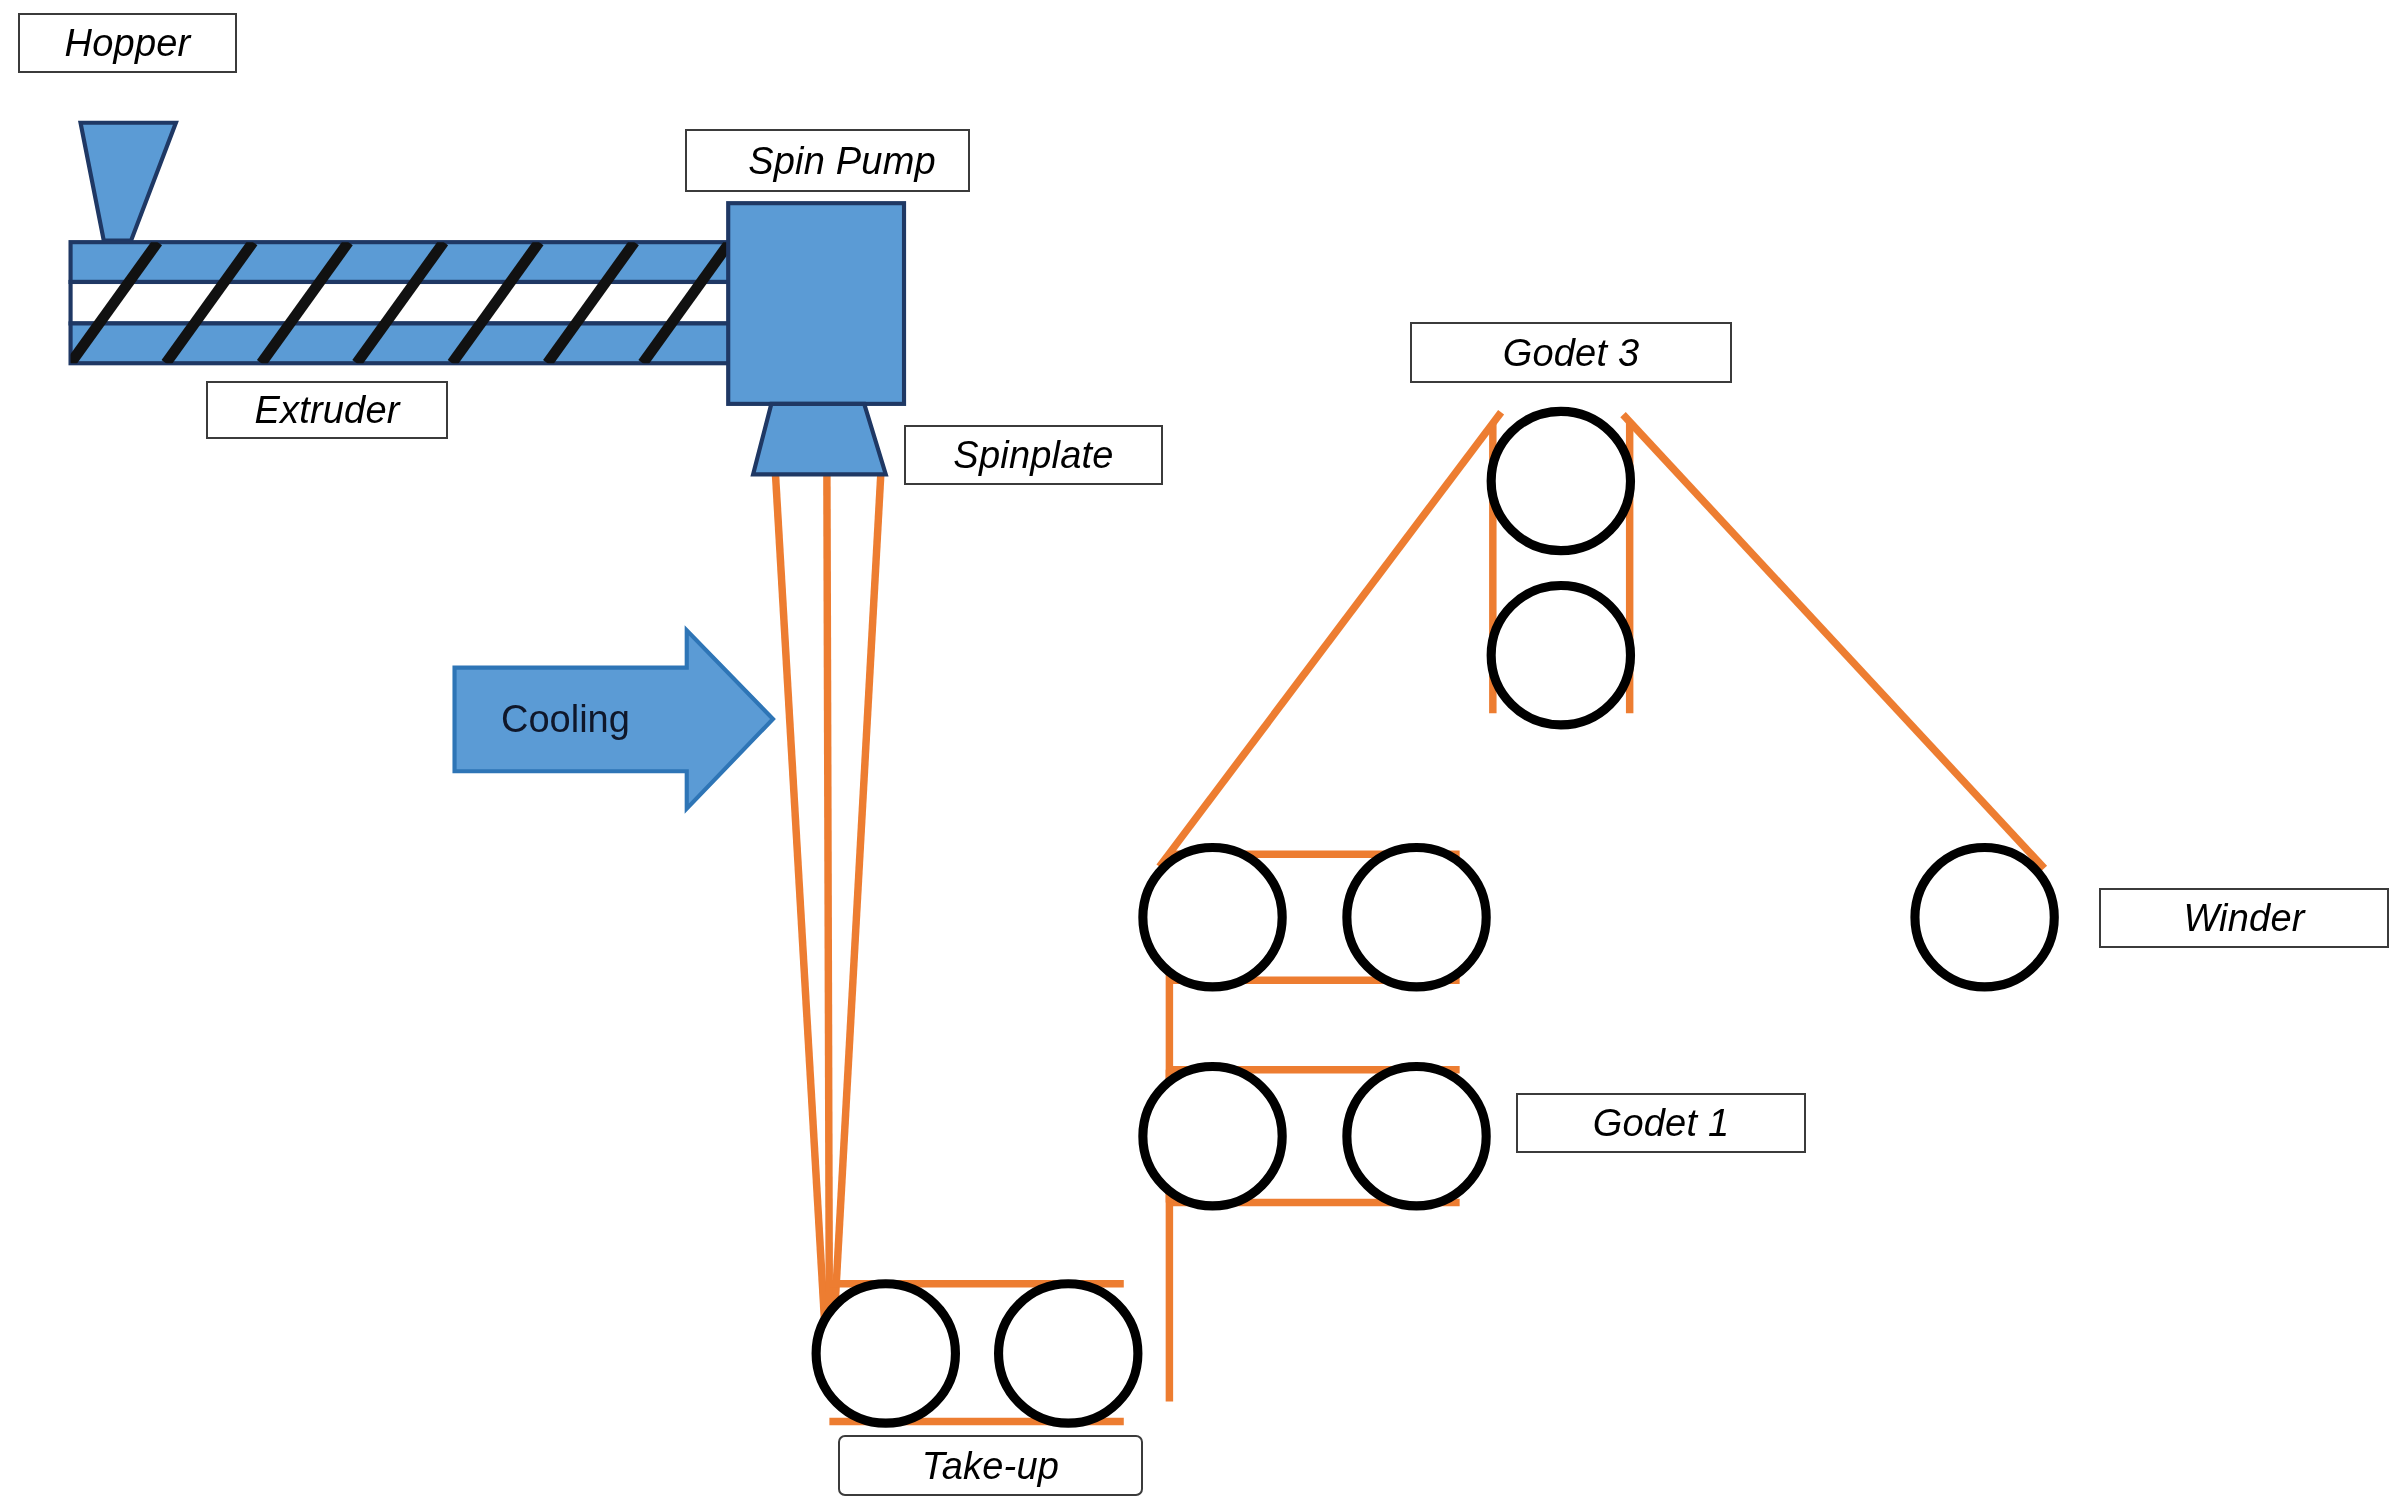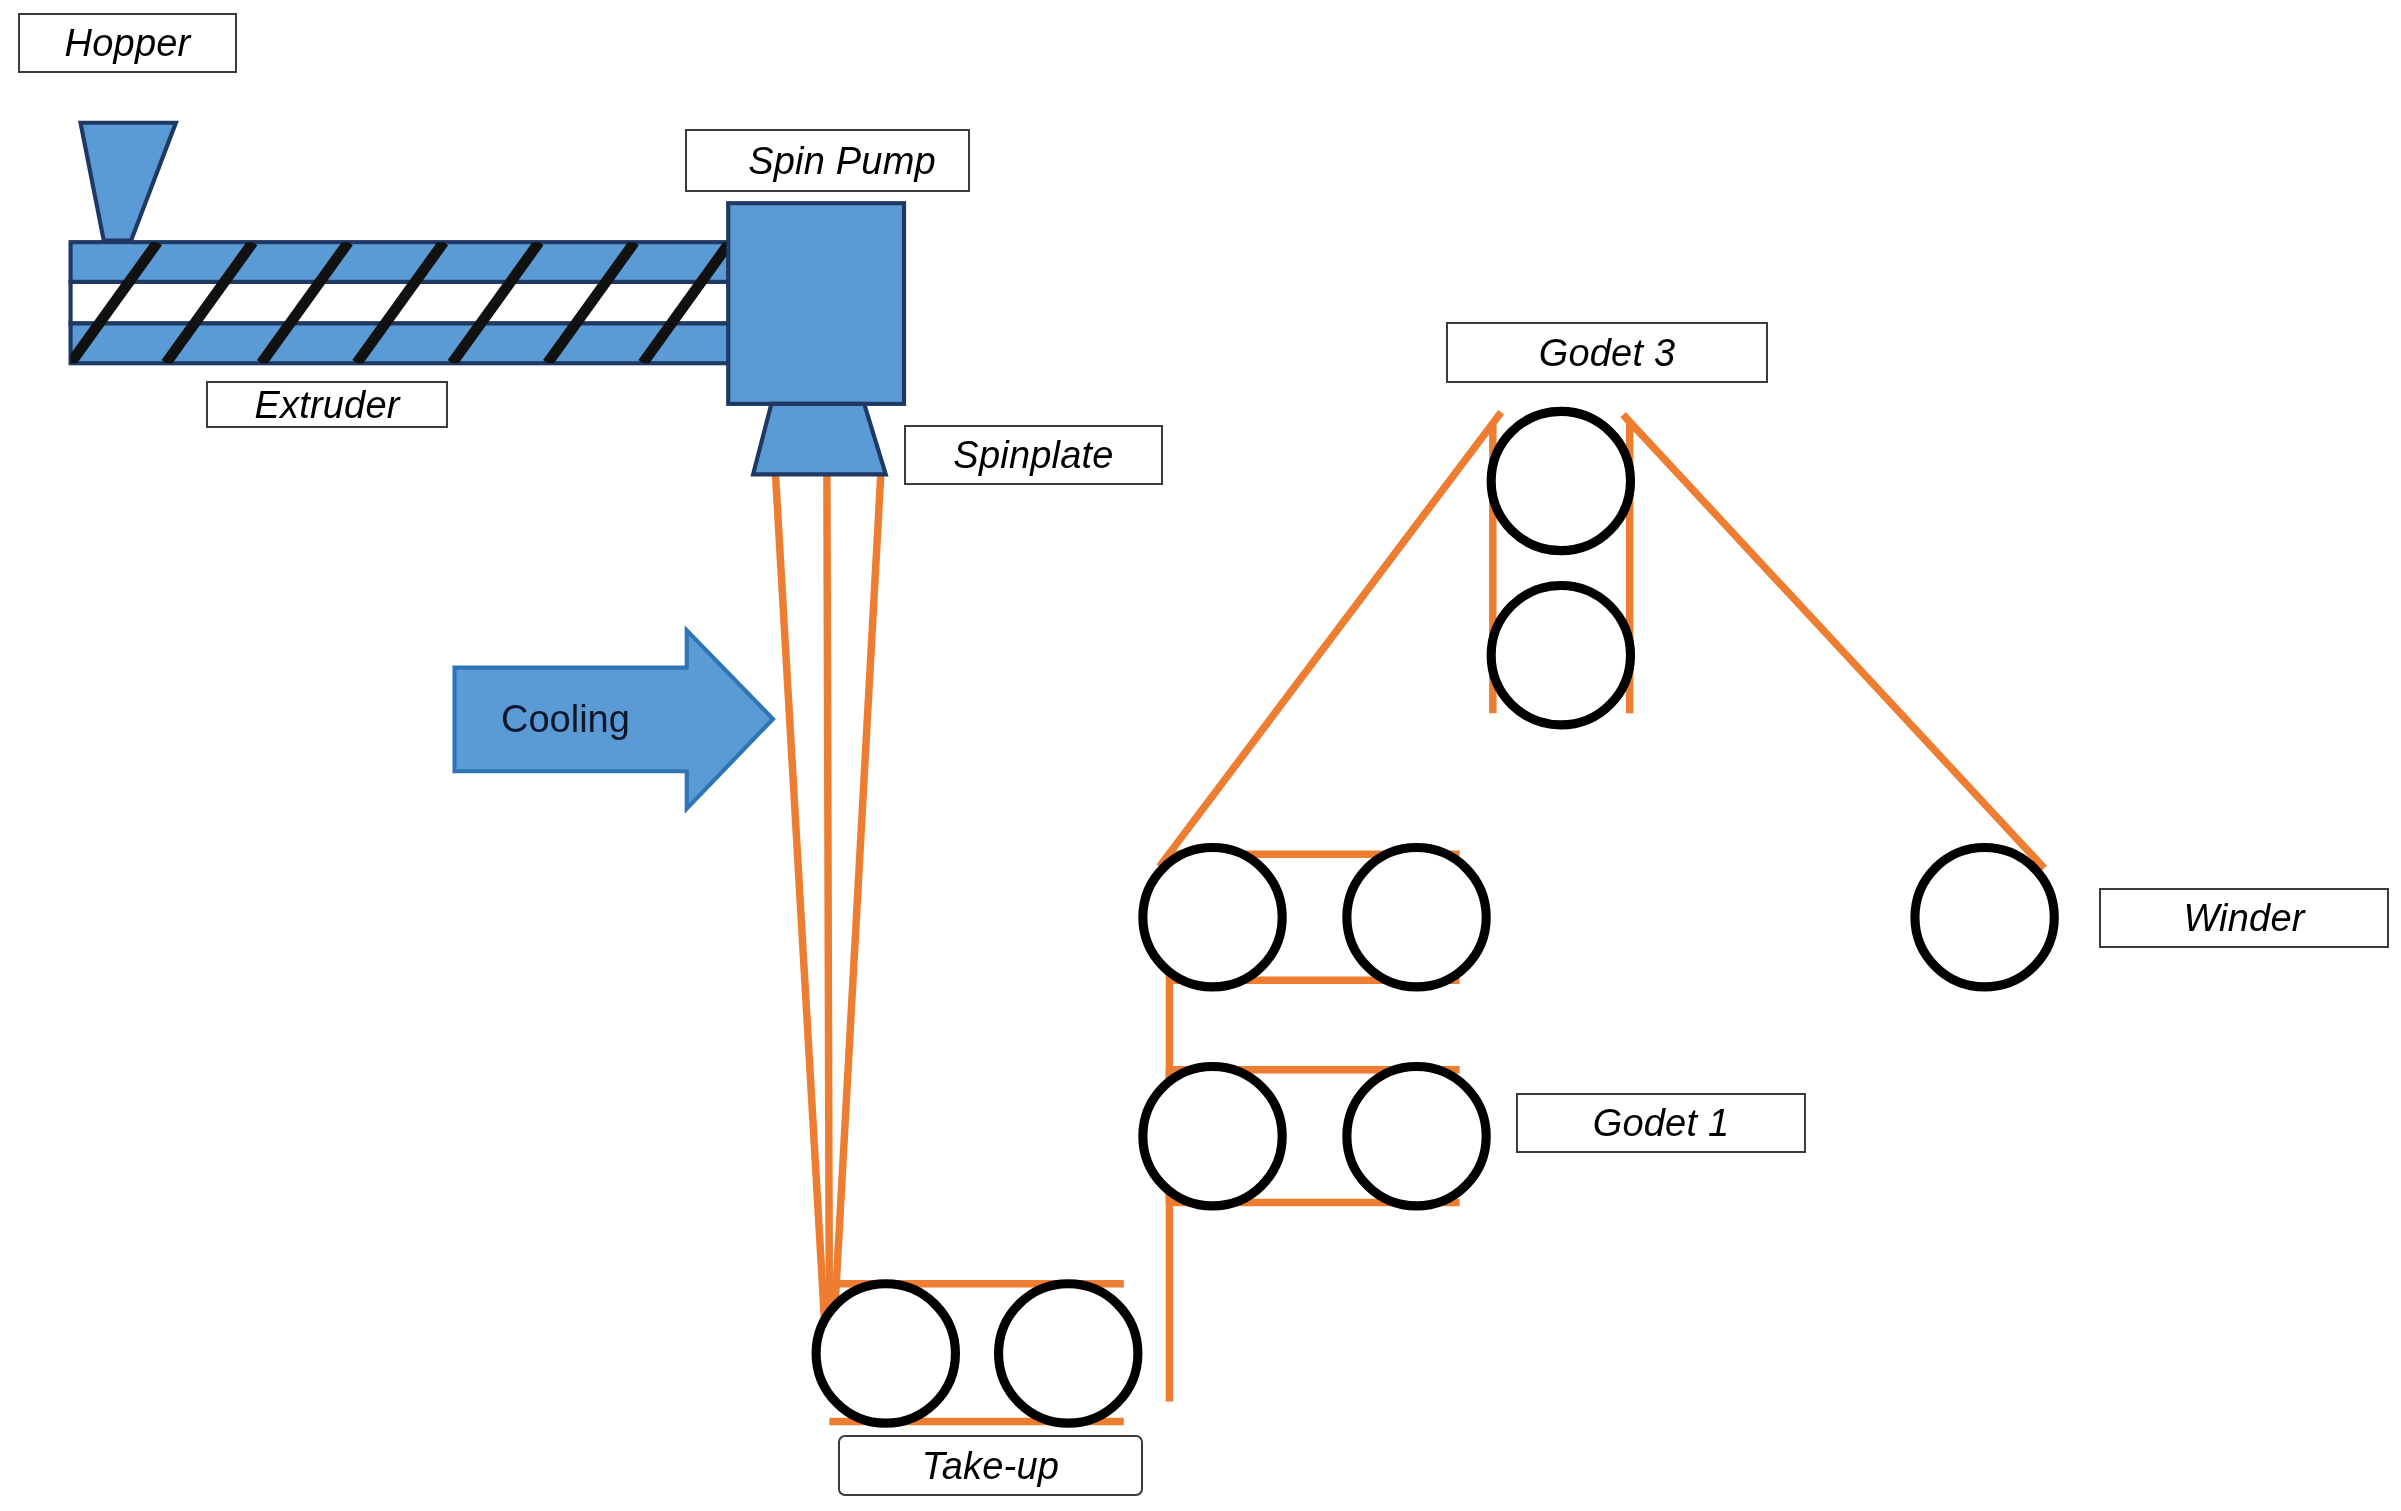--- a/index.html
+++ b/index.html
@@ -134,33 +134,33 @@
   </svg>
 
   <div class="lbl" style="left:18px; top:13.3px; width:219px; height:60px;">
     <span>Hopper</span>
   </div>
 
   <div class="lbl" style="left:685px; top:129px; width:285px; height:63px;padding-left:29px;">
     <span>Spin Pump</span>
   </div>
 
-  <div class="lbl" style="left:206px; top:381px; width:242px; height:47px;">
+  <div class="lbl" style="left:206px; top:381px; width:242px; height:58px;">
     <span>Extruder</span>
   </div>
 
   <div class="lbl" style="left:904px; top:425px; width:259px; height:60px;">
     <span>Spinplate</span>
   </div>
 
   <div class="cool-text" style="left:501px; top:698px;">
     <span>Cooling</span>
   </div>
 
-  <div class="lbl" style="left:1410px; top:322px; width:322px; height:61px;margin-left:36px;">
+  <div class="lbl" style="left:1410px; top:322px; width:322px; height:61px;">
     <span>Godet 3</span>
   </div>
 
 
   <div class="lbl" style="left:1516px; top:1093px; width:290px; height:60px;">
     <span>Godet 1</span>
   </div>
 
   <div class="lbl" style="left:2099px; top:888px; width:290px; height:60px;">
     <span>Winder</span>

